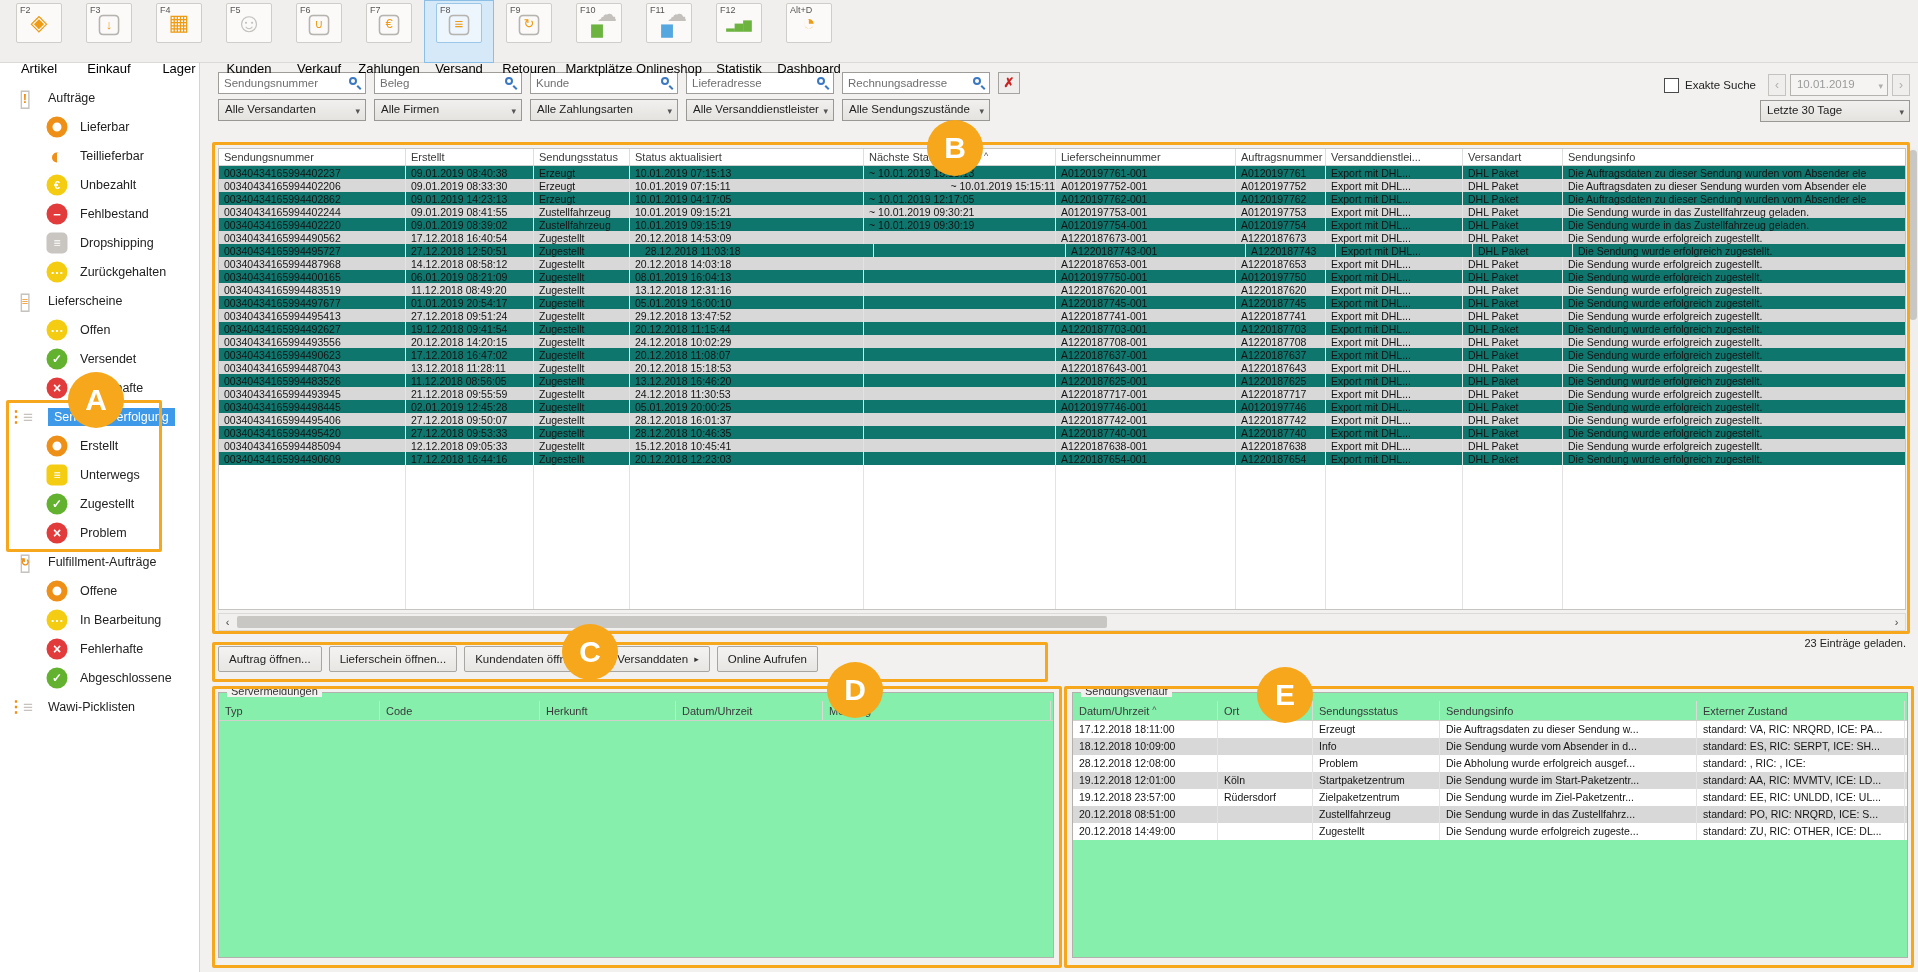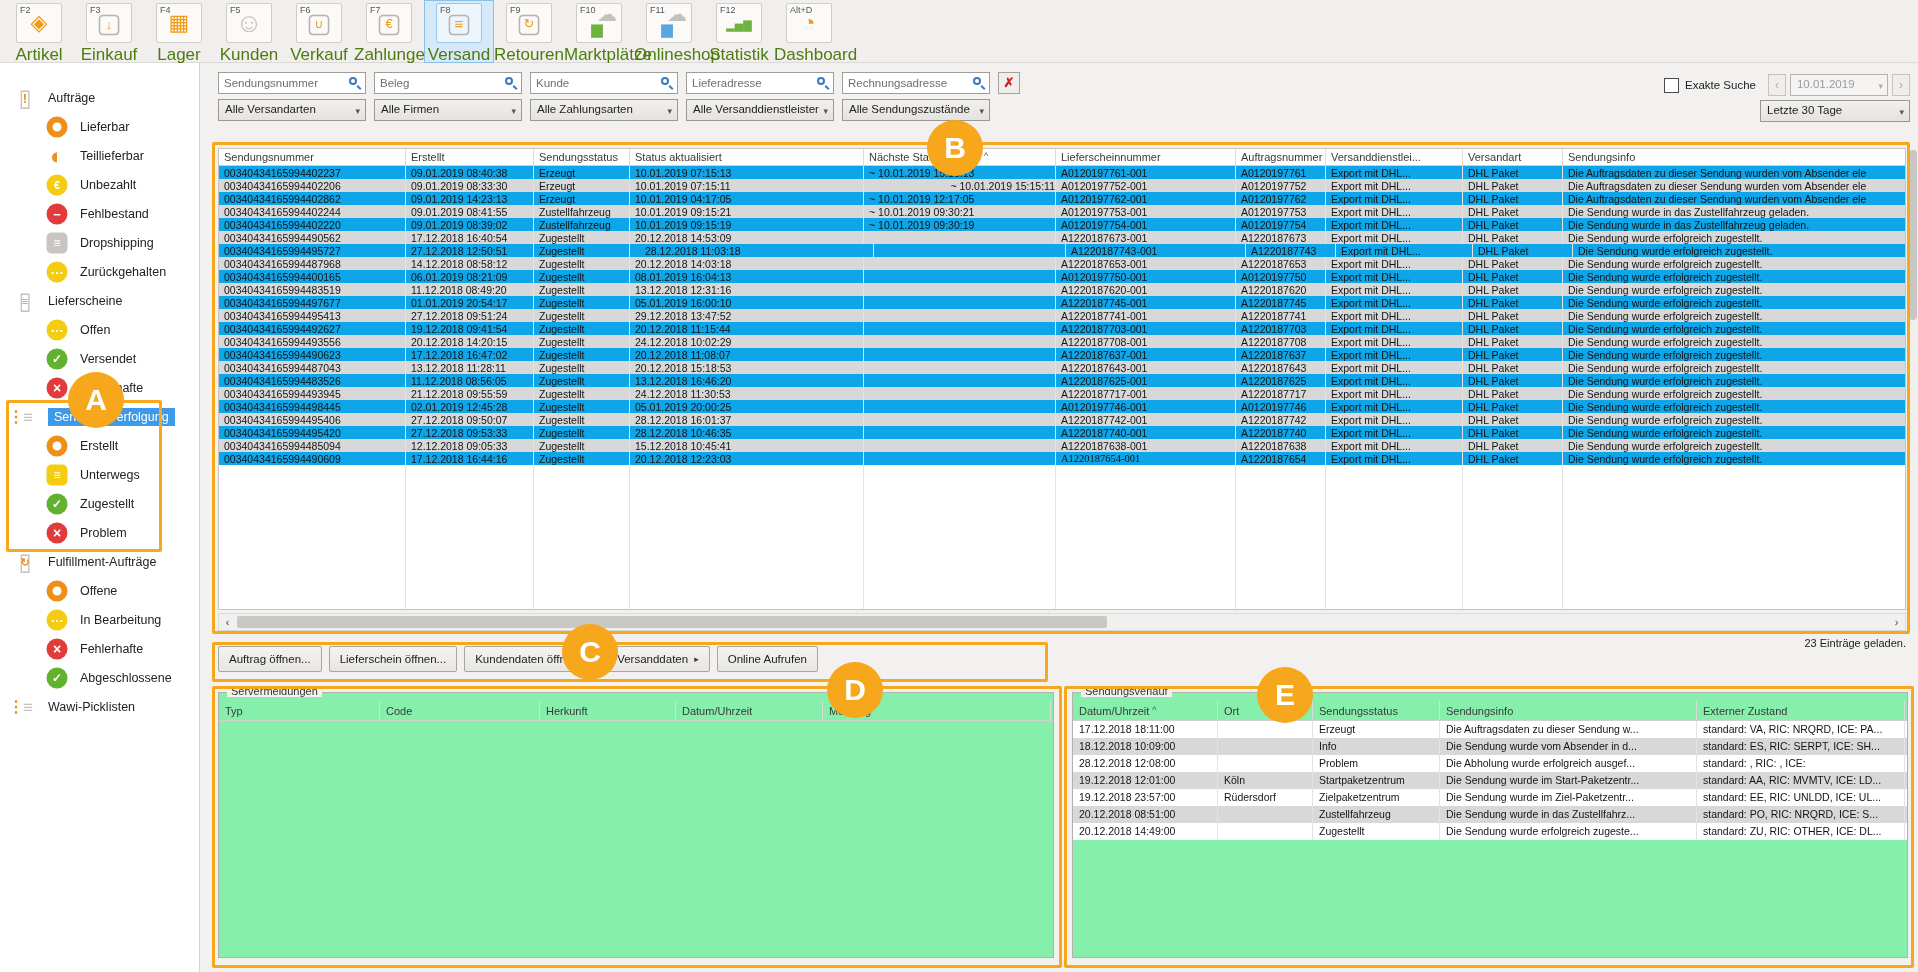--- a/index.html
+++ b/index.html
@@ -6,21 +6,21 @@
   html,body { width:1918px; height:972px; }
   body { font-family:"Liberation Sans", sans-serif; background:#f2f1ef; position:relative; overflow:hidden; color:#222; }
 
   
   #toolbar { position:absolute; left:0; top:0; width:1918px; height:63px; background:#f1efed; border-bottom:1px solid #dcdad7; display:flex; padding-left:4px; z-index:5; }
   .tab { width:70px; height:63px; text-align:center; position:relative; cursor:default; }
   .tab.active { background:#d6e9f8; box-shadow:inset 0 0 0 1px #8cbfe6; }
   .tab-iconbox { width:46px; height:40px; margin:3px auto 0; background:#fbfaf9; border:1px solid #cfcdca; border-radius:2px; position:relative; }
   .tab.active .tab-iconbox { background:#eef6fd; border-color:#9cc7e8; }
   .fkey { position:absolute; top:1px; left:3px; font-size:9px; color:#555; z-index:2; }
-  .tab-label { font-size:17px; color:#4d7c0f; margin-top:2px; white-space:nowrap; }
+  .tab-label { font-size:13px; color:#000000; margin-top:18px; white-space:nowrap; }
   .lyr { position:absolute; left:50%; top:50%; line-height:1; white-space:nowrap; }
 
   
   #sidebar { position:absolute; left:0; top:63px; width:200px; height:909px; background:#fff; border-right:1px solid #d6d3d0; padding-top:20px; z-index:4; }
   .side-item { height:29px; display:flex; align-items:center; font-size:12.5px; color:#222; cursor:default; }
   .side-item.lvl0 { padding-left:12px; }
   .side-item.lvl1 { padding-left:44px; }
   .side-icon { width:26px; height:24px; position:relative; margin-right:10px; flex:0 0 26px; }
   .si-dot { position:absolute; left:50%; top:50%; transform:translate(-50%,-50%); width:21px; height:21px; border-radius:50%; color:#fff; font-weight:bold; text-align:center; display:flex; align-items:center; justify-content:center; }
   .si-sq { border-radius:5px; }
@@ -46,21 +46,21 @@
   #date-select { width:98px; height:22px; background:#f5f4f3; border:1px solid #b5b3b0; color:#9a9a9a; font-size:11.5px; padding:3px 16px 0 6px; position:relative; margin-right:4px; }
   #date-select .chev { position:absolute; right:4px; top:6px; font-size:9px; color:#b0aeab; }
   #range-row { position:absolute; left:1760px; top:100px; }
   #range-select { width:150px; height:22px; }
 
   
   #shipments { position:absolute; left:218px; top:148px; width:1688px; height:462px; background:#fff; border:1px solid #c6c4c1; overflow:hidden; z-index:1; }
   #ship-head { display:flex; height:17px; background:#fff; border-bottom:1px solid #cfcfcf; }
   .th { font-size:11px; color:#3a3a3a; padding:2px 0 0 5px; border-right:1px solid #dedede; white-space:nowrap; overflow:hidden; flex:0 0 auto; }
   .sort-caret { font-size:9px; color:#555; margin-left:3px; vertical-align:top; }
-  .tr { display:flex; height:13px; background:#0ea5e9; }
+  .tr { display:flex; height:13px; background:#0f766e; }
   .tr.alt { background:#d8d8d8; }
   .td { font-size:10.5px; line-height:12px; color:#141414; padding:1px 0 0 5px; border-right:1px solid #e3e3e3; white-space:nowrap; overflow:hidden; flex:0 0 auto; }
   #ship-filler { display:flex; height:146px; background:#fff; }
   #ship-filler .td { height:146px; }
 
   
   #ship-vscroll { position:absolute; left:1908px; top:148px; width:10px; height:482px; background:#f0efed; z-index:1; }
   #ship-vscroll .thumb { position:absolute; left:1px; top:2px; width:8px; height:170px; background:#c9c7c4; border-radius:4px; }
   #ship-hscroll { position:absolute; left:218px; top:613px; width:1688px; height:18px; background:#f1f0ee; border:1px solid #dcdad7; z-index:1; }
   .harrow { position:absolute; top:0; width:17px; height:16px; text-align:center; font-size:11px; color:#444; line-height:16px; }
@@ -629,21 +629,21 @@
         <div class="td" style="width: 137px;">Export mit DHL...</div>
         <div class="td" style="width: 100px;">DHL Paket</div>
         <div class="td" style="width: 344px;">Die Sendung wurde erfolgreich zugestellt.</div>
       </div>
       <div class="tr">
         <div class="td" style="width: 187px;">00340434165994490609</div>
         <div class="td" style="width: 128px;">17.12.2018 16:44:16</div>
         <div class="td" style="width: 96px;">Zugestellt</div>
         <div class="td" style="width: 234px;">20.12.2018 12:23:03</div>
         <div class="td" style="width: 192px;"></div>
-        <div class="td" style="width: 180px; font-family: Liberation Serif, serif;">A1220187654-001</div>
+        <div class="td" style="width: 180px;">A1220187654-001</div>
         <div class="td" style="width: 90px;">A1220187654</div>
         <div class="td" style="width: 137px;">Export mit DHL...</div>
         <div class="td" style="width: 100px;">DHL Paket</div>
         <div class="td" style="width: 344px;">Die Sendung wurde erfolgreich zugestellt.</div>
       </div>
     </div>
   <div id="ship-filler">
       <div class="td" style="width: 187px;"></div>
       <div class="td" style="width: 128px;"></div>
       <div class="td" style="width: 96px;"></div>

